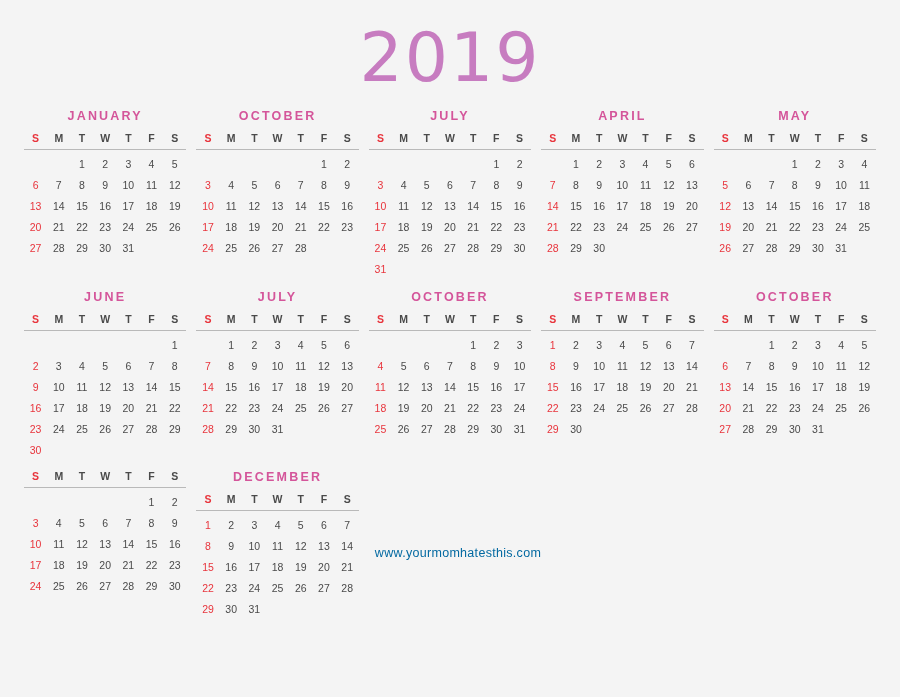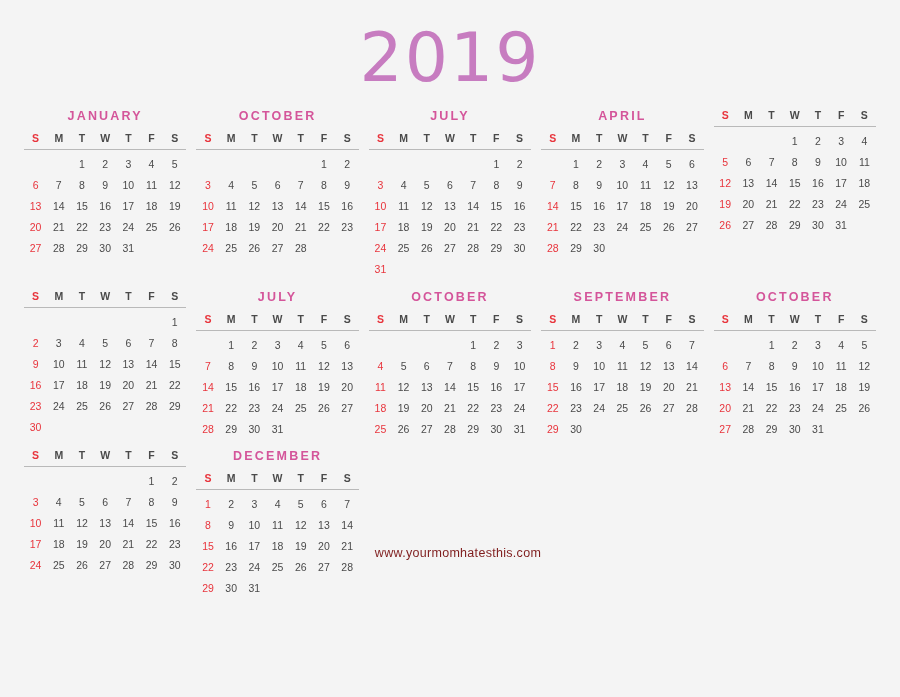--- a/index.html
+++ b/index.html
@@ -78,21 +78,21 @@
   table.cal tr:first-child td {
     padding-top: 7px;
   }
   .footer {
     position: absolute;
     left: 16px;
     right: 0;
     bottom: 63px;
     text-align: center;
     font-size: 12.5px;
-    color: #7f1d1d;
+    color: #0369a1;
     letter-spacing: 0.3px;
   }
 </style>
 </head>
 <body>
 
 <div class="page">
   <div class="year-title">2019</div>
   <div class="grid">
       <div class="month">
@@ -350,20 +350,21 @@
               <td>30</td>
               <td></td>
               <td></td>
               <td></td>
               <td></td>
             </tr>
           </tbody>
         </table>
       </div>
       <div class="month">
+        <div class="month-name">MAY</div>
         <table class="cal">
           <thead>
             <tr>
               <th class="sun">S</th>
               <th>M</th>
               <th>T</th>
               <th>W</th>
               <th>T</th>
               <th>F</th>
               <th>S</th>
@@ -412,20 +413,21 @@
               <td>28</td>
               <td>29</td>
               <td>30</td>
               <td>31</td>
               <td></td>
             </tr>
           </tbody>
         </table>
       </div>
       <div class="month">
+        <div class="month-name">JUNE</div>
         <table class="cal">
           <thead>
             <tr>
               <th class="sun">S</th>
               <th>M</th>
               <th>T</th>
               <th>W</th>
               <th>T</th>
               <th>F</th>
               <th>S</th>

